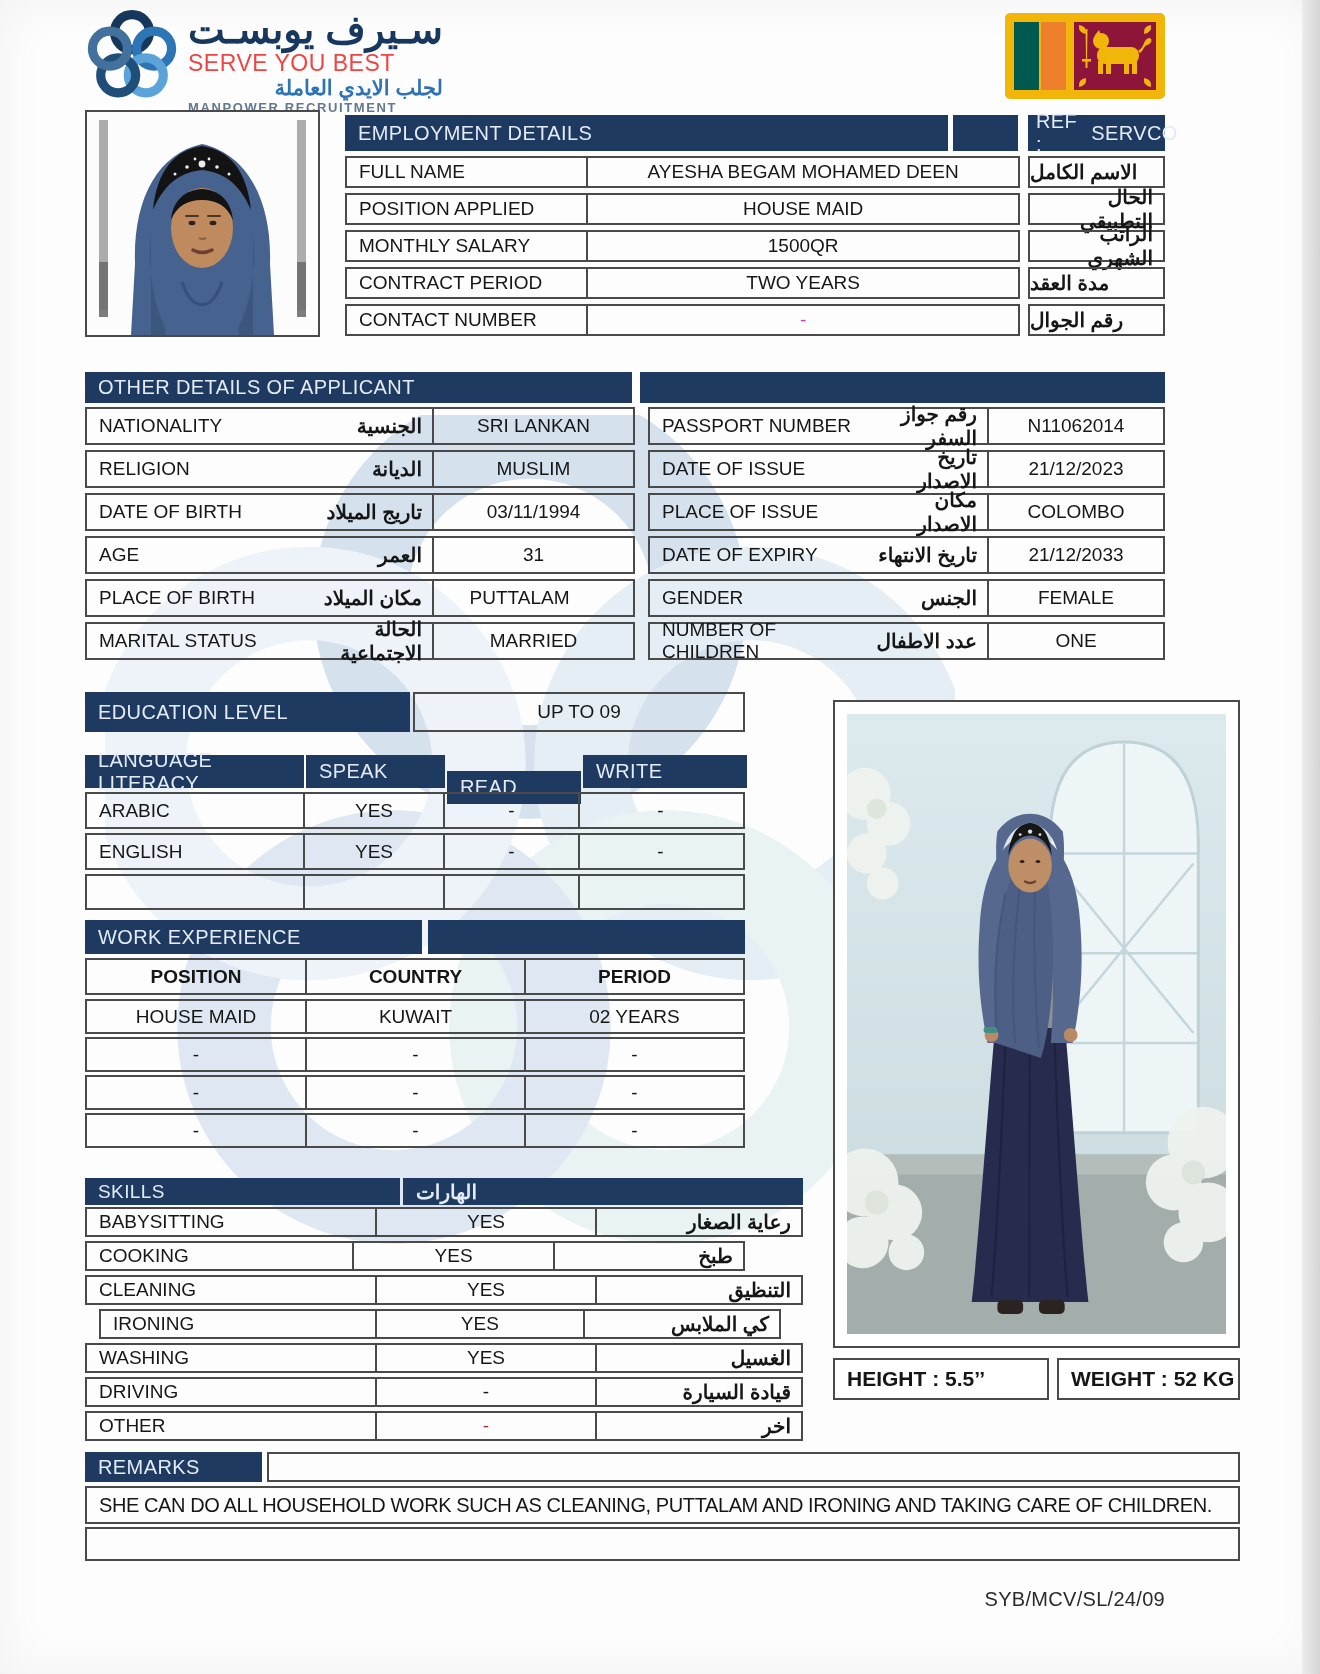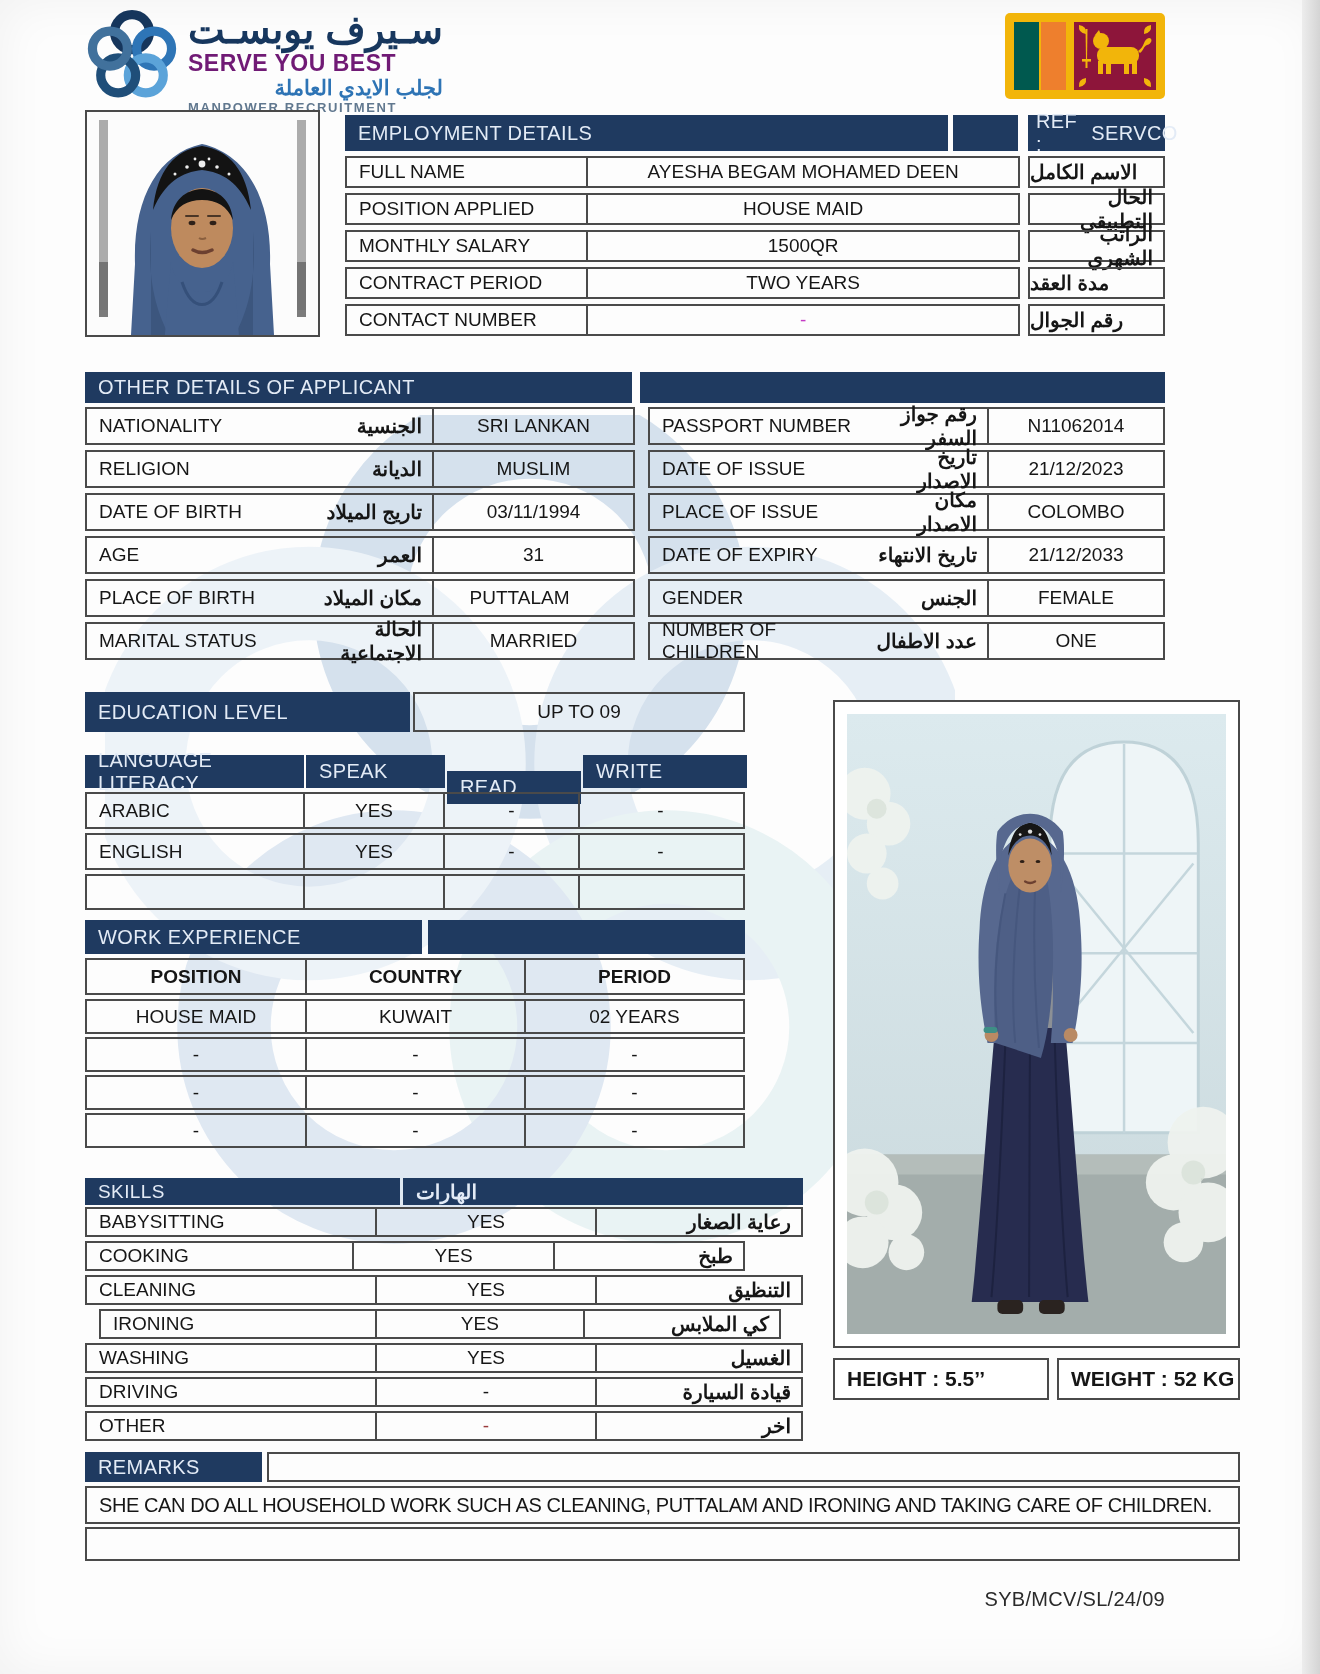--- a/index.html
+++ b/index.html
@@ -35,21 +35,21 @@
   .od-l{width:550px;}
   .od-r{width:517px;margin-left:13px;}
   
   .grid{display:flex;}
   
   .photoframe{border:2px solid #4a4a4a;background:#fff;box-sizing:border-box;padding:12px;}
   .hw{border:2px solid #4a4a4a;box-sizing:border-box;display:flex;align-items:center;
       padding-left:12px;font-size:21px;font-weight:600;background:#fff;}
   
   .logo-arname{font-size:39px;font-weight:700;color:#17375E;direction:rtl;line-height:1.05;}
-  .logo-en{font-size:23px;font-weight:700;color:#701a75;letter-spacing:.5px;line-height:1.1;}
+  .logo-en{font-size:23px;font-weight:400;color:#ef4444;letter-spacing:.5px;line-height:1.1;}
   .logo-artag{font-size:21px;font-weight:700;color:#2E74B5;direction:rtl;line-height:1.15;}
   .logo-mr{font-size:13px;font-weight:700;color:#61788F;letter-spacing:1.6px;line-height:1.3;}
   .footer-code{font-size:20px;color:#2b2b2b;letter-spacing:.3px;}
   .remarks-text{font-size:20px;letter-spacing:-0.4px;white-space:nowrap;}
   .scan-edge{background:linear-gradient(to right,#ededed,#d4d4d4);}
 </style>
 </head>
 <body>
 
 <div class="page">

